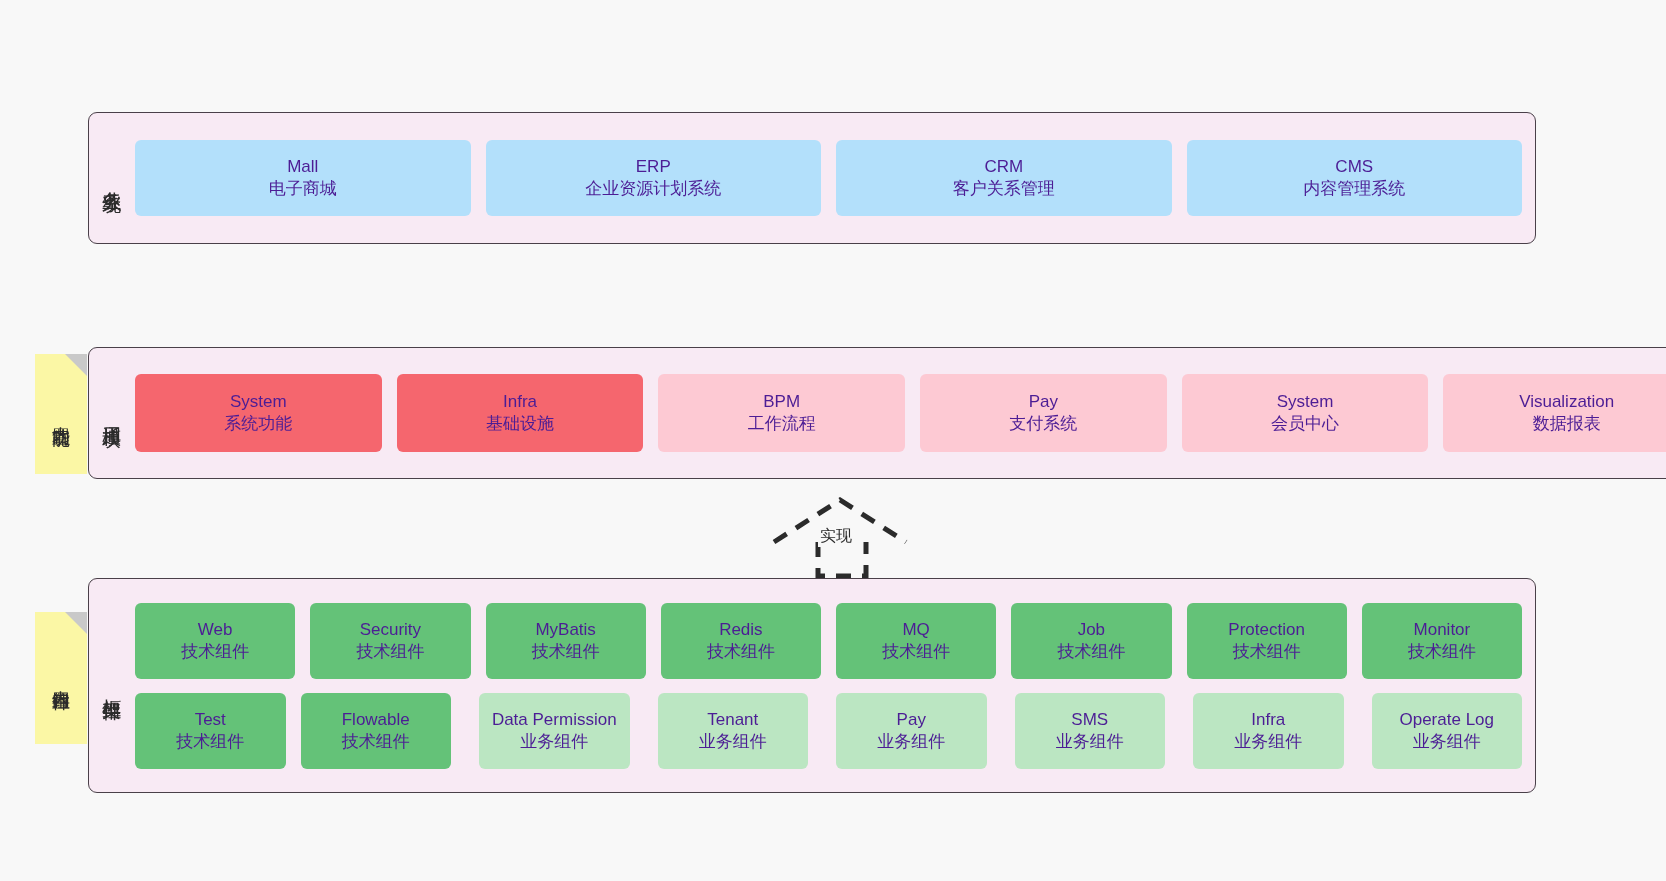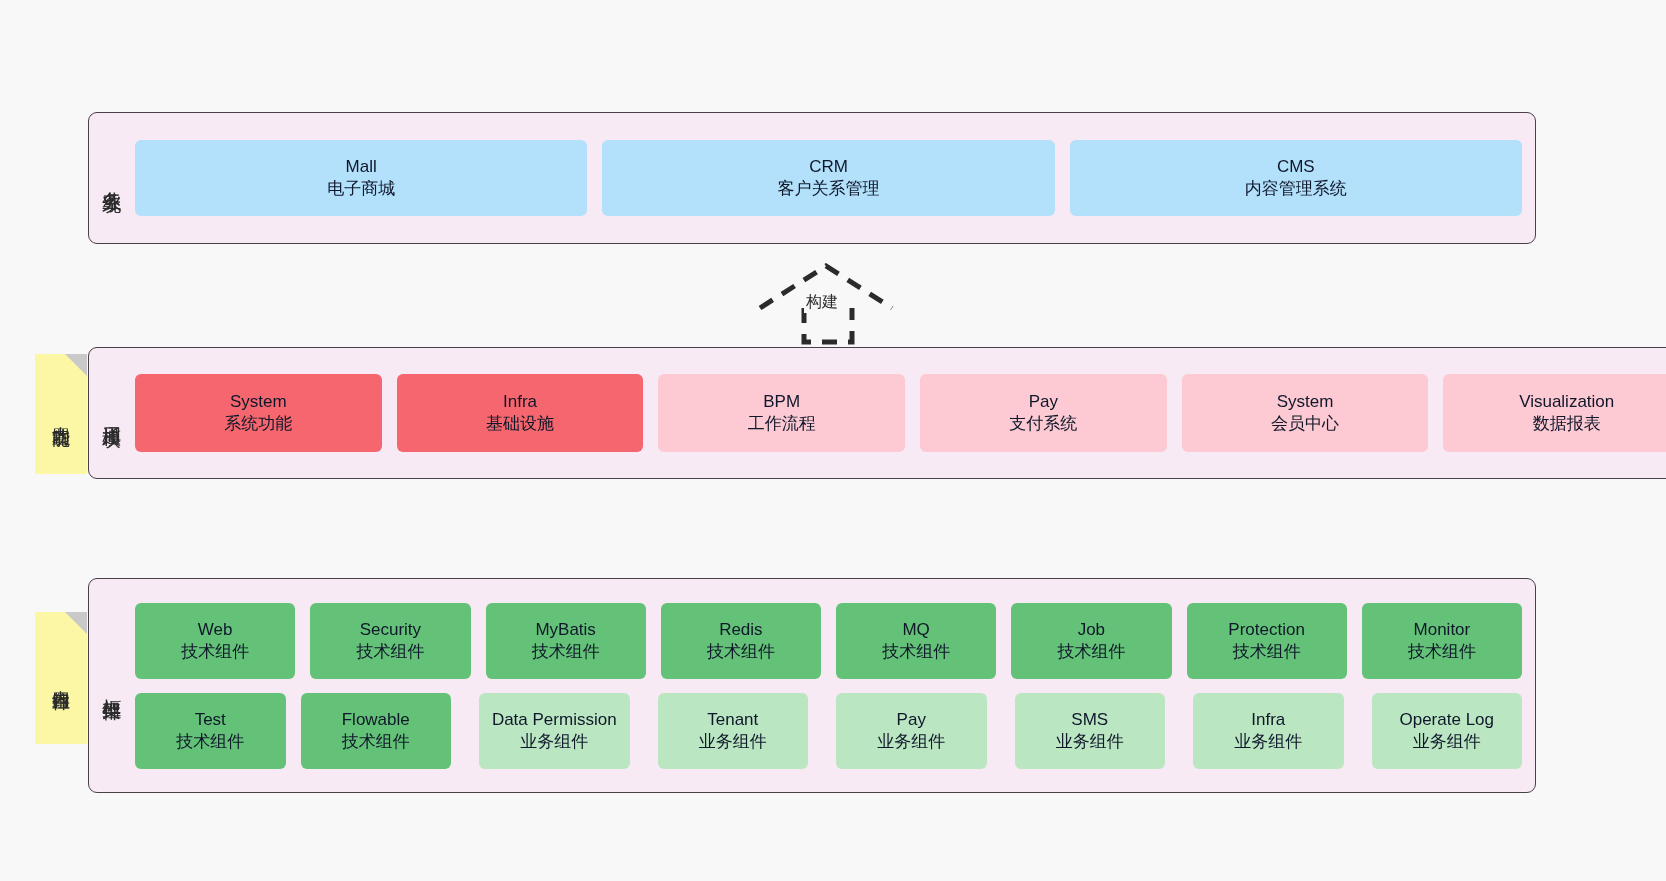--- a/index.html
+++ b/index.html
@@ -52,21 +52,21 @@
   .card{
     flex:1 1 0;
     border-radius:6px;
     display:flex;
     flex-direction:column;
     align-items:center;
     justify-content:center;
     text-align:center;
     font-size:17px;
     line-height:1.28;
-    color:#0f172a;
+    color:#4c1d95;
     box-sizing:border-box;
     padding:4px 6px;
     user-select:none;
   }
   .card .t1{white-space:nowrap;}
   .card .t2{white-space:nowrap;}
   .card.wrap .t1{white-space:normal;}
 
   
   .c-blue      {background:#b3e0fb;}
@@ -119,38 +119,35 @@
 
   <div class="layer" id="layer-business" style="left:88px;top:112px;width:1448px;height:132px;">
     <div class="layer-label">业务系统</div>
     <div class="layer-body">
       <div class="row" style="height:76px;">
         <div class="card c-blue">
           <span class="t1">Mall</span>
           <span class="t2">电子商城</span>
         </div>
         <div class="card c-blue">
+          <span class="t1">ERP</span>
+          <span class="t2">企业资源计划系统</span>
+        </div>
+        <div class="card c-blue">
           <span class="t1">CRM</span>
           <span class="t2">客户关系管理</span>
         </div>
         <div class="card c-blue">
           <span class="t1">CMS</span>
           <span class="t2">内容管理系统</span>
         </div>
       </div>
     </div>
   </div>
 
-  <div class="connector" style="left:756px;top:258px;width:148px;height:86px;">
-    <svg width="148" height="86" viewBox="0 0 148 86" fill="none">
-      <path d="M4 50 L70 8 L136 50" stroke="#2b2b2b" stroke-width="5" stroke-dasharray="15 11" fill="none" stroke-linecap="butt"></path>
-      <path d="M48 50 L48 84 L96 84 L96 50" stroke="#2b2b2b" stroke-width="5" stroke-dasharray="15 11" fill="none"></path>
-    </svg>
-    <div class="conn-label" style="left:48px;top:34px;">构建</div>
-  </div>
 
   <div class="layer" id="layer-modules" style="left:88px;top:347px;width:1616px;height:132px;">
     <div class="layer-label">通用模块</div>
     <div class="layer-body">
       <div class="row" style="height:78px;">
         <div class="card c-red">
           <span class="t1">System</span>
           <span class="t2">系统功能</span>
         </div>
         <div class="card c-red">
@@ -175,20 +172,27 @@
         </div>
       </div>
     </div>
   </div>
 
   <div class="note" style="left:35px;top:354px;width:52px;height:120px;">
     <span class="fold"></span>
     <span>内置功能</span>
   </div>
 
+  <div class="connector" style="left:770px;top:492px;width:148px;height:86px;">
+    <svg width="148" height="86" viewBox="0 0 148 86" fill="none">
+      <path d="M4 50 L70 8 L136 50" stroke="#2b2b2b" stroke-width="5" stroke-dasharray="15 11" fill="none" stroke-linecap="butt"></path>
+      <path d="M48 50 L48 84 L96 84 L96 50" stroke="#2b2b2b" stroke-width="5" stroke-dasharray="15 11" fill="none"></path>
+    </svg>
+    <div class="conn-label" style="left:48px;top:34px;">实现</div>
+  </div>
 
   <div class="layer" id="layer-framework" style="left:88px;top:578px;width:1448px;height:215px;">
     <div class="layer-label">框架组件</div>
     <div class="layer-body">
 
       <div class="row" style="height:76px;">
         <div class="card c-green">
           <span class="t1">Web</span>
           <span class="t2">技术组件</span>
         </div>

